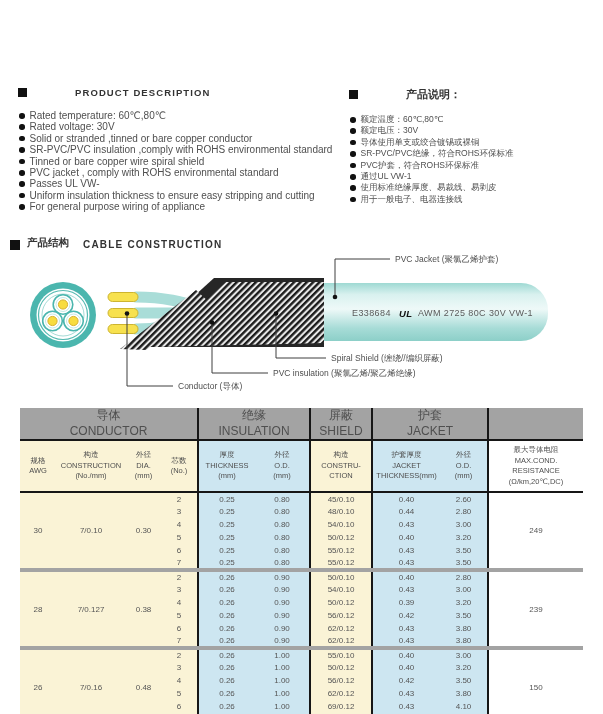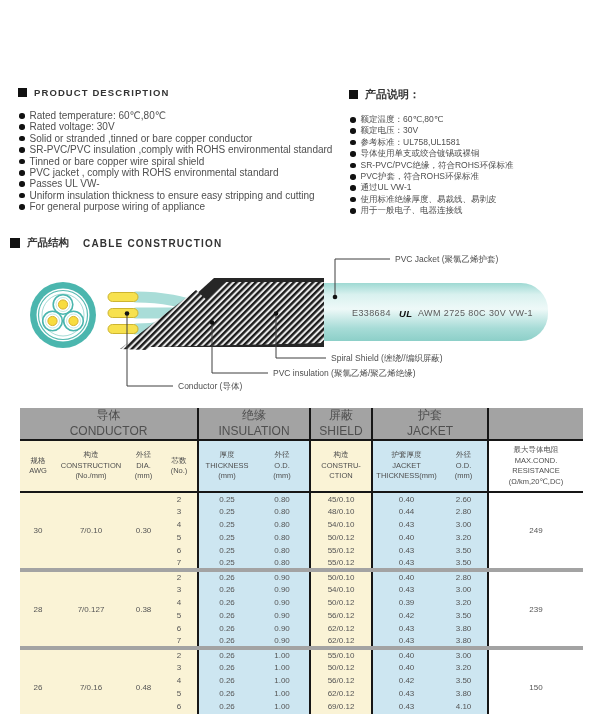--- a/index.html
+++ b/index.html
@@ -4,34 +4,34 @@
 <style>
   * { box-sizing: border-box; }
   html,body { margin:0; padding:0; background:#ffffff; }
   .page {
     position:relative; width:603px; height:714px; overflow:hidden;
     background:#ffffff;
     font-family:"Liberation Sans","DejaVu Sans",sans-serif;
     color:#4b4b4b;
   }
   
-  .sec-title { display:flex; align-items:center; margin:0; font-weight:bold; color:#333; }
+  .sec-title { display:flex; align-items:center; margin:0; font-weight:bold; color:#333;gap:41px; }
   .sec-title .sq { display:inline-block; width:9px; height:9px; background:#111; margin-right:7px; flex:none; }
   .desc .sec-title { font-size:9.5px; letter-spacing:1.1px; }
   .desc-cn .sec-title { font-size:11px; letter-spacing:0; }
   
   .desc { position:absolute; top:87px; }
   .desc-en { left:18px; width:332px; }
   .desc-cn { left:349px; width:248px; }
   ul.bullets { list-style:none; margin:12px 0 0 0; padding:0; }
   ul.bullets li { display:flex; align-items:flex-start; font-size:10px; line-height:11.4px; color:#4f4f4f; }
   .desc-cn ul.bullets li { font-size:8.5px; }
   .dot { width:5.5px; height:5.5px; border-radius:50%; background:#111; margin:3px 5px 0 1px; flex:none; }
   
-  .construction-title { position:absolute; left:10px; top:236px; display:flex; align-items:center; }
+  .construction-title { position:absolute; left:10px; top:236px; display:flex; align-items:flex-end; }
   .construction-title .sq { width:10px; height:10px; background:#111; margin-right:7px; }
   .construction-title .cn { font-size:10.5px; font-weight:bold; color:#333; margin-right:14px; }
   .construction-title .en { font-size:10px; letter-spacing:1.2px; color:#333; font-weight:bold; }
   svg.diagram { position:absolute; left:0; top:250px; }
   
   table.spec { position:absolute; left:20px; top:408px; border-collapse:collapse; table-layout:fixed; width:563px; }
   table.spec th, table.spec td { padding:0; margin:0; font-weight:normal; text-align:center; vertical-align:middle; }
   .gh { height:28px; font-size:12px; line-height:1.3; background:#a3a3a3; color:#4f4f4f; }
   tr.chead th { height:52px; font-size:7.5px; line-height:1.4; color:#4f4f4f; }
   table.spec td { height:13px; font-size:8px; color:#565656; }
@@ -97,24 +97,20 @@
       <span>产品说明：</span>
     </h2>
     <ul class="bullets">
         <li>
           <span class="dot"></span>
           <span>额定温度：60℃,80℃</span>
         </li>
         <li>
           <span class="dot"></span>
           <span>额定电压：30V</span>
-        </li>
-        <li>
-          <span class="dot"></span>
-          <span>参考标准：UL758,UL1581</span>
         </li>
         <li>
           <span class="dot"></span>
           <span>导体使用单支或绞合镀锡或裸铜</span>
         </li>
         <li>
           <span class="dot"></span>
           <span>SR-PVC/PVC绝缘，符合ROHS环保标准</span>
         </li>
         <li>

